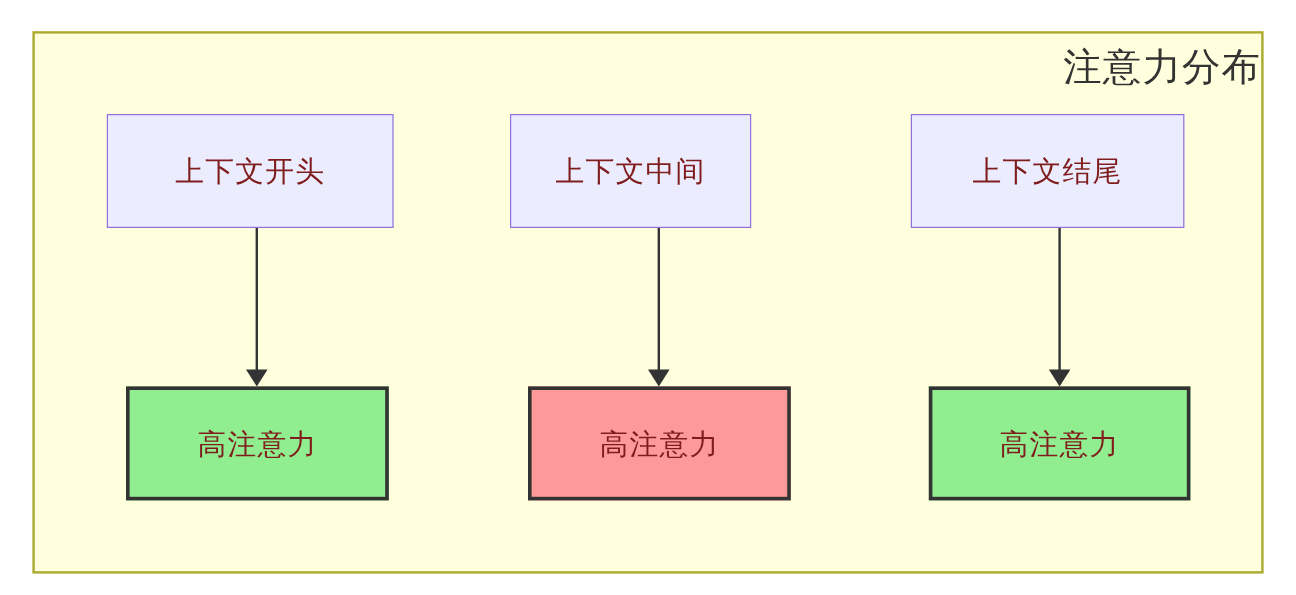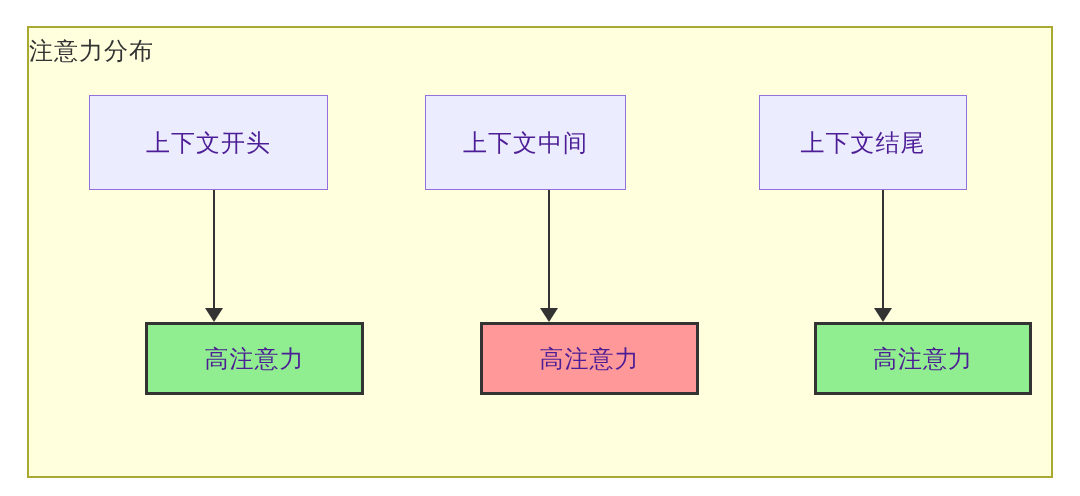--- a/index.html
+++ b/index.html
@@ -15,53 +15,52 @@
     position: absolute;
     left: 27px; top: 26px;
     width: 1026px; height: 452px;
     background: #ffffde;
     border: 2px solid #aaaa33;
   }
   .subgraph-title {
     position: absolute;
     top: 7px; left: 0;
     width: 100%;
-    text-align: left;
-    font-size: 24px;
+    text-align: right;
+    font-size: 32px;
     color: #333333;
     letter-spacing: 1px;
   }
   .node {
     position: absolute;
     display: flex;
     align-items: center;
     justify-content: center;
     font-size: 24px;
-    color: #4c1d95;
+    color: #7f1d1d;
     letter-spacing: 1px;
     text-align: center;
   }
   .node.source {
     background: #ececff;
     border: 1.5px solid #9370db;
     top: 67px;
     height: 95px;
   }
   .node.target {
     top: 294px;
-    height: 73px;
+    height: 95px;
     border: 3px solid #333333;
-    margin-left: 40px;
   }
   .node.target.high { background: #90ee90; }
   .node.target.low  { background: #ff9999; }
 
   .src-1 { left: 60px;  width: 239px; }
   .src-2 { left: 396px; width: 201px; }
-  .src-3 { left: 730px; width: 208px; }
+  .src-3 { left: 730px; width: 228px; }
 
   .tgt-1 { left: 76px;  width: 219px; }
   .tgt-2 { left: 411px; width: 219px; }
   .tgt-3 { left: 745px; width: 218px; }
 
   .edge { position: absolute; top: 162px; width: 18px; height: 132px; }
   .edge-1 { left: 176px; }
   .edge-2 { left: 511px; }
   .edge-3 { left: 845px; }
   .edge .edge-line {

